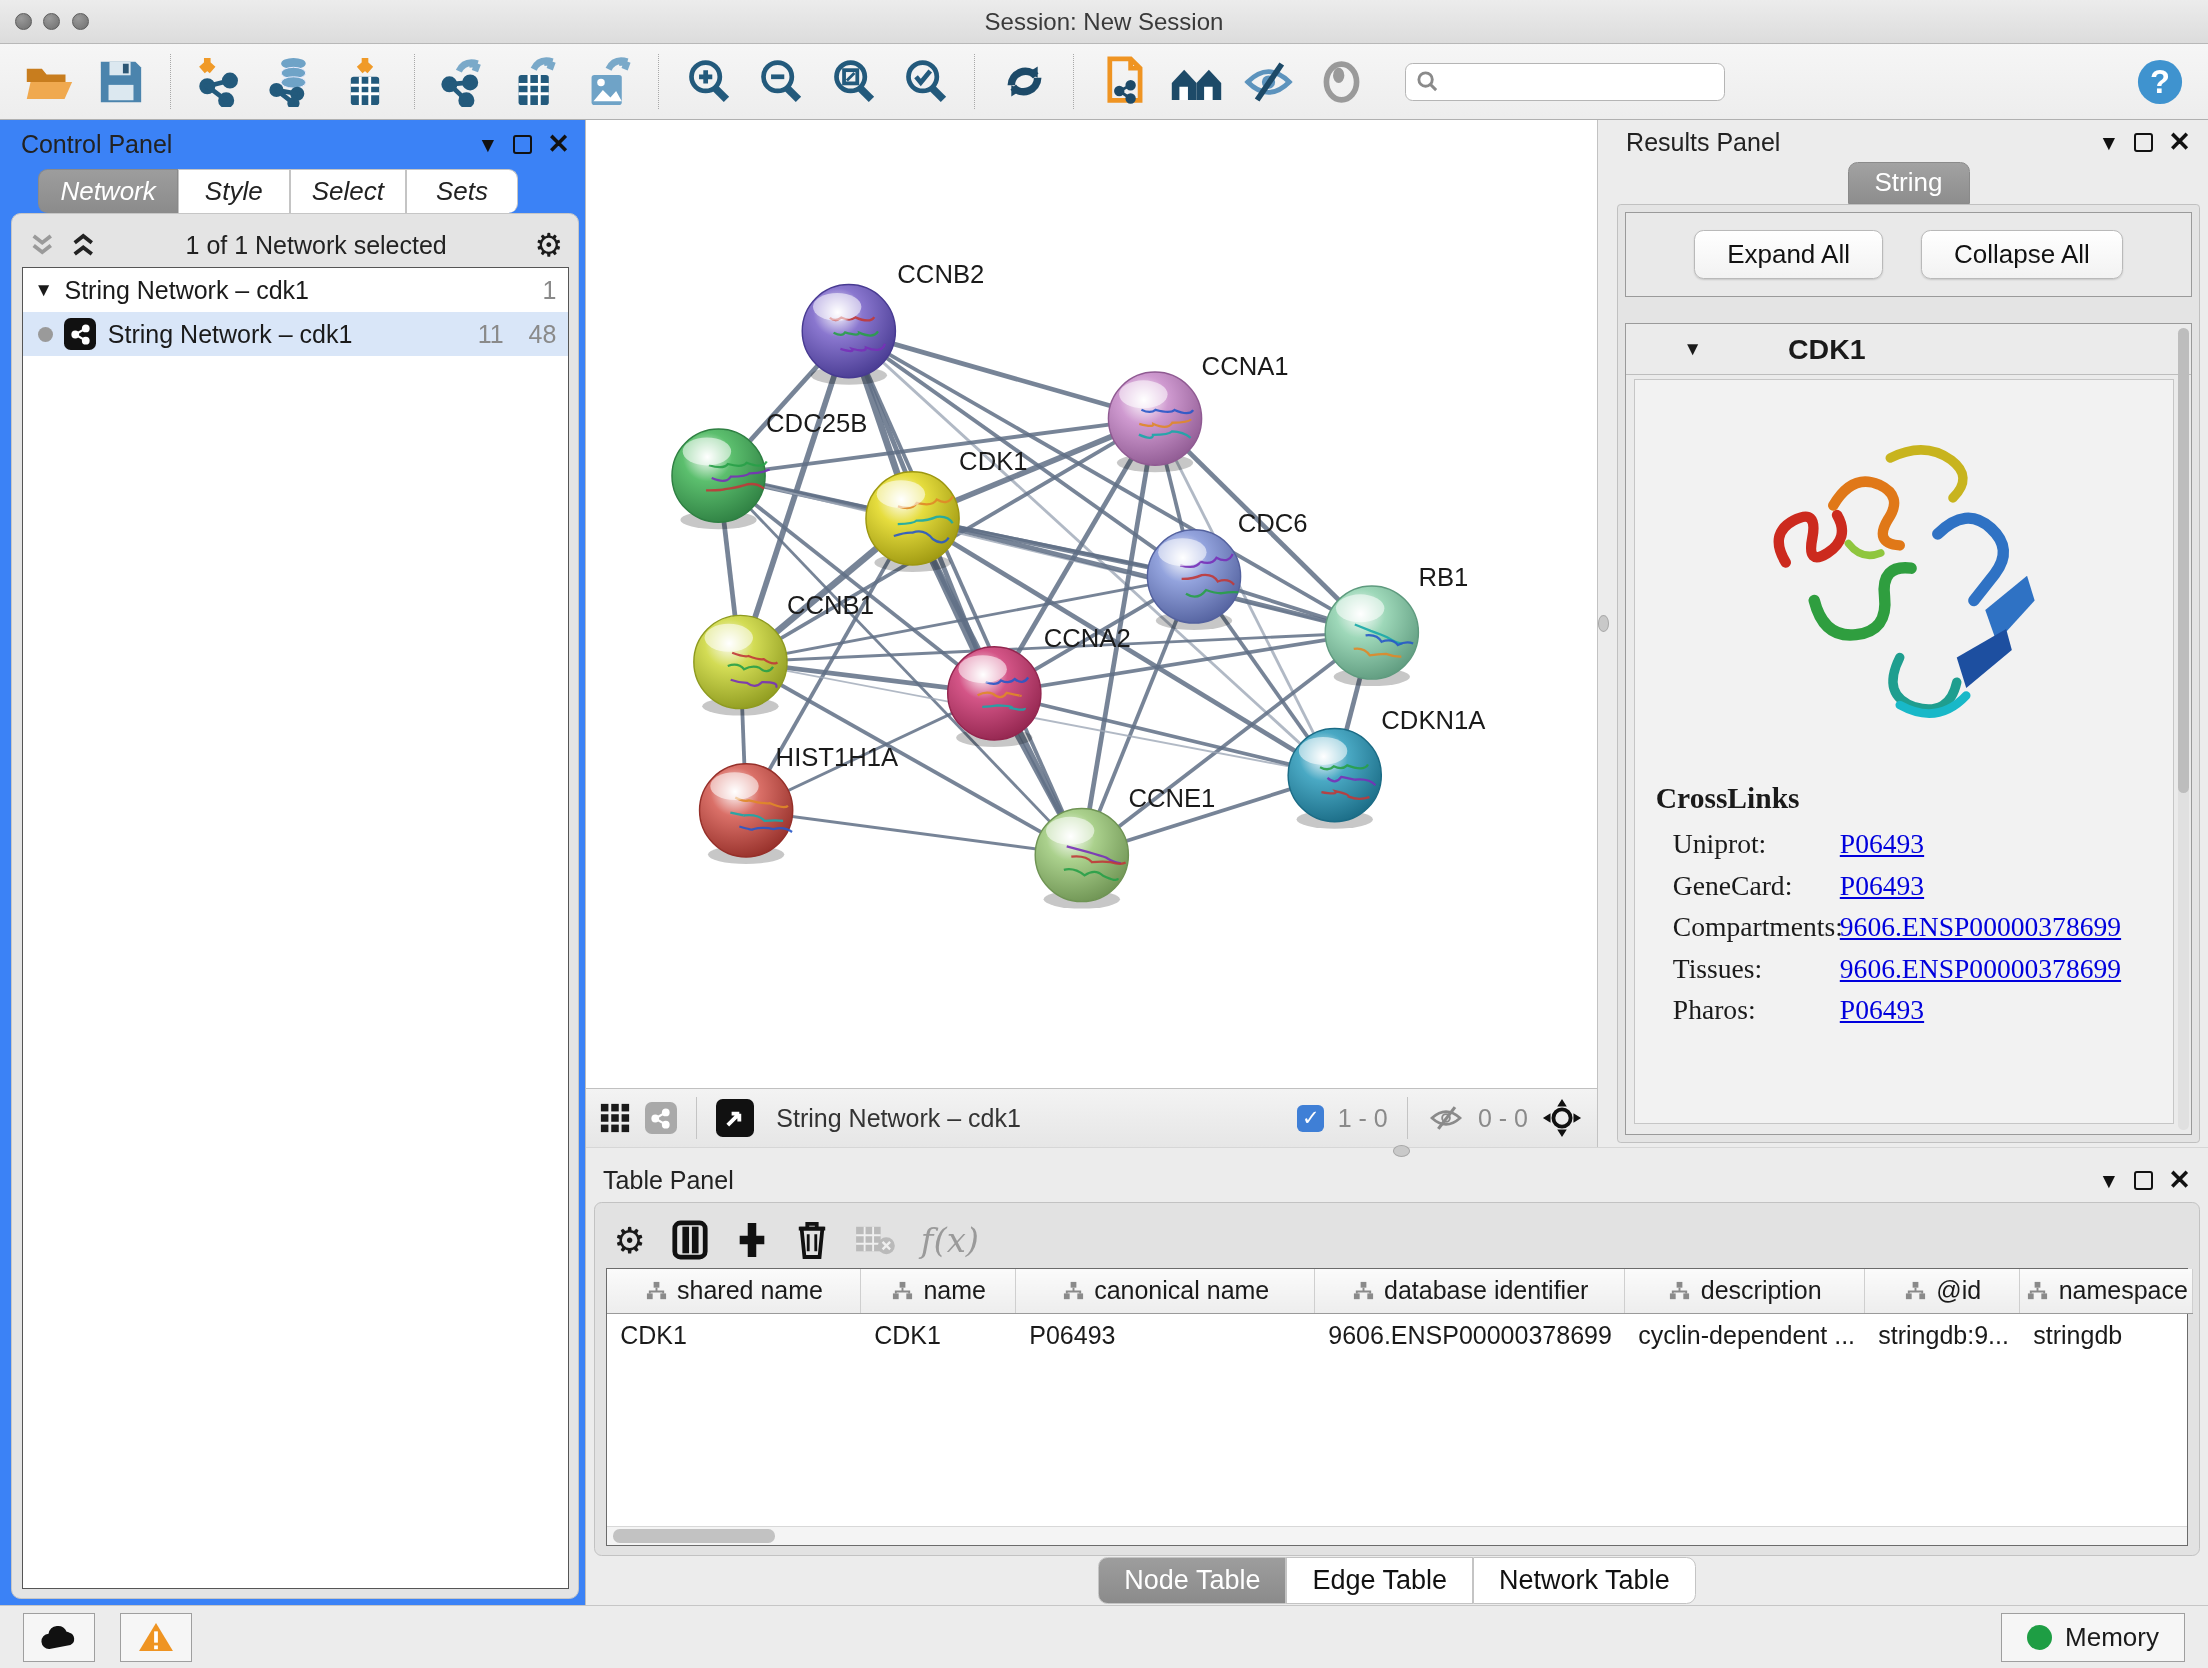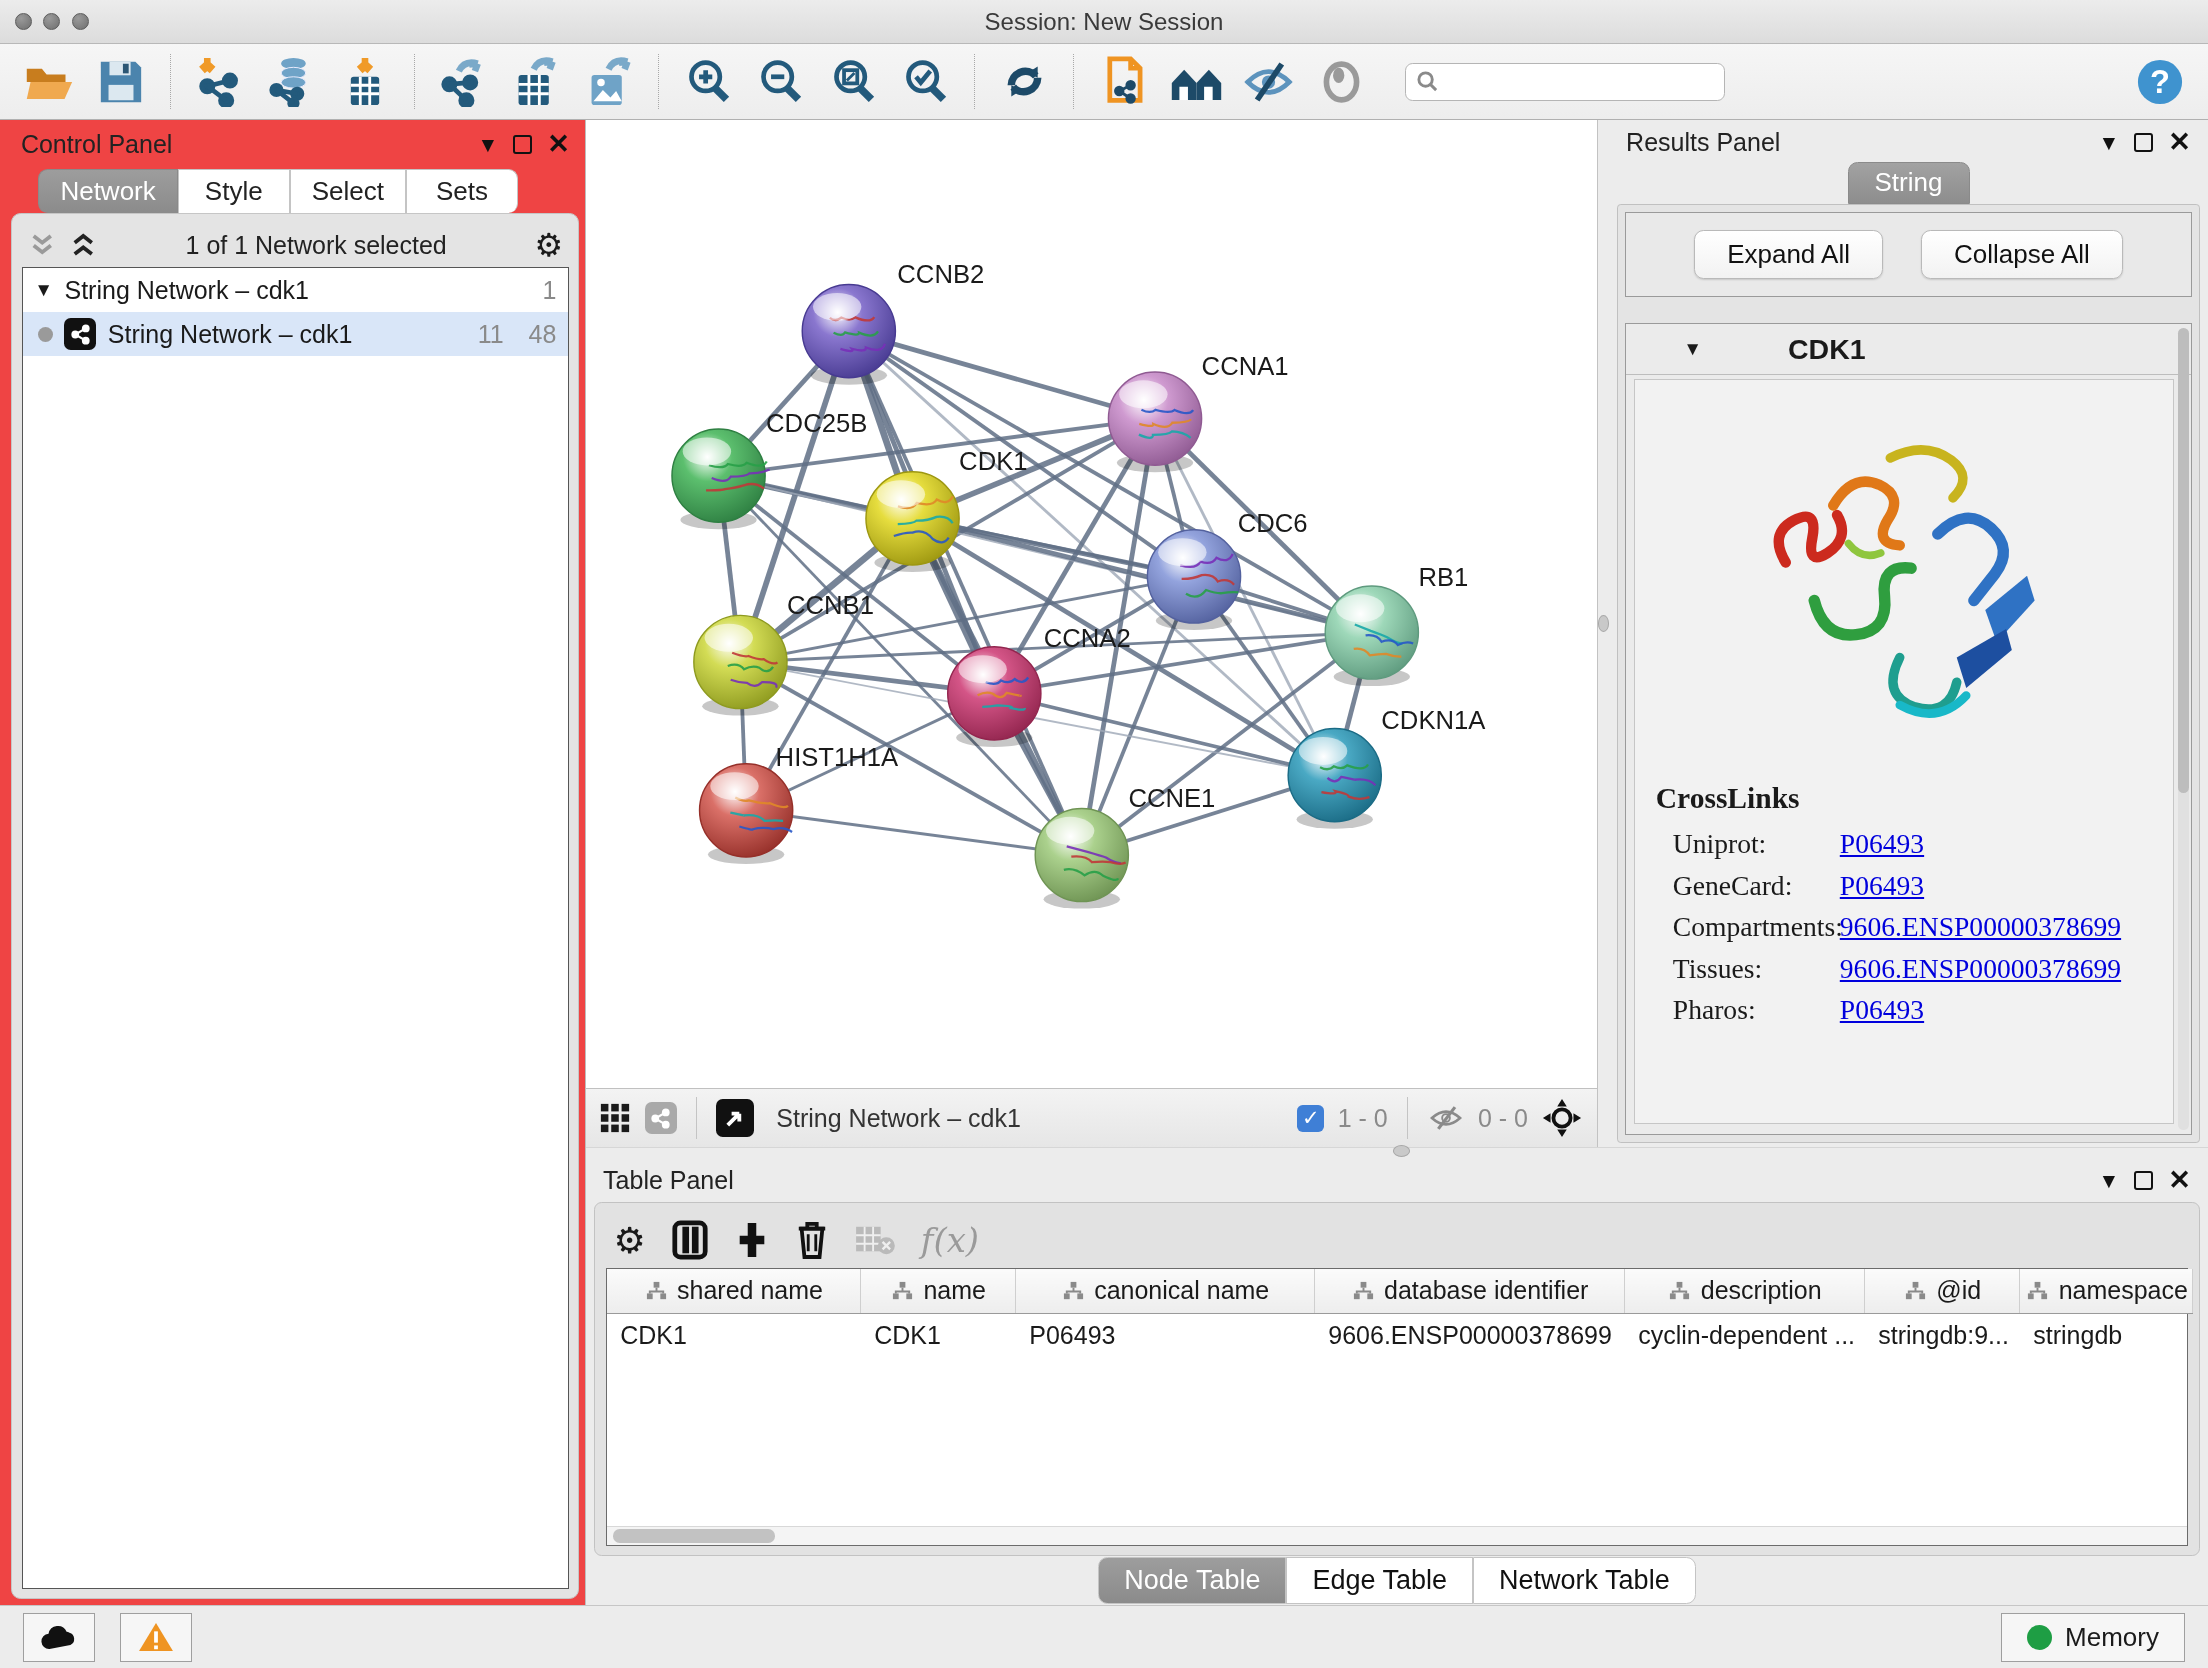--- a/index.html
+++ b/index.html
@@ -21,31 +21,31 @@
   .tb-sep { width:1.9px; height:55px; border-left:1.9px dotted #a8a8a8; margin:0 7.6px; }
   .tb-search { margin-left:23px; width:320px; height:38px; background:#fff; border:1px solid #b5b5b5; border-radius:7.6px;
     display:flex; align-items:center; padding:0 9.5px; gap:7.6px; }
   .tb-search input { border:none; outline:none; font-size:23px; width:247px; background:transparent; }
   .spacer { flex:1; }
 
   
   .main { flex:1; display:flex; min-height:0; }
 
   
-  .control-panel { width:586px; flex:0 0 auto; background:#ef4444; border-right:1px solid #bdbdbd; display:flex; flex-direction:column; padding:5.7px 5.7px 5.7px 11.4px; }
+  .control-panel { width:586px; flex:0 0 auto; background:#3b82f6; border-right:1px solid #bdbdbd; display:flex; flex-direction:column; padding:5.7px 5.7px 5.7px 11.4px; }
   .panel-header { height:38px; display:flex; align-items:center; padding:0 9.5px; flex:0 0 auto; }
   .panel-title { font-size:25px; color:#222; }
   .panel-hdr-icons { margin-left:auto; display:flex; align-items:center; gap:15px; }
   .hdr-ic { font-size:21px; color:#111; line-height:1; }
   .float-box { width:19px; height:19px; border:2.9px solid #111; border-radius:2.9px; }
   .close-x { font-size:27px; font-weight:bold; }
 
   .tab-row { display:flex; margin:5.7px 0 0 27px; flex:0 0 auto; }
   .tab { min-width:112px; padding:5.7px 21px; text-align:center; font-size:26px; background:#fff; border:1px solid #c4c4c4;
-    border-bottom:none; color:#222; }
+    border-bottom:none; color:#222;font-style:italic; }
   .tab:first-child { border-radius:9.5px 0 0 0; }
   .tab:last-child { border-radius:0 9.5px 9.5px 0; }
   .tab.active { background:linear-gradient(#9d9d9d,#8b8b8b); color:#fff; border-color:#8a8a8a; border-radius:9.5px 0 0 9.5px; }
 
   .cp-body { flex:1; background:#e4e4e4; border:1px solid #c6c6c6; border-radius:9.5px; margin-top:0; padding:9.5px; display:flex; flex-direction:column; min-height:0; }
   .cp-toolline { height:44px; display:flex; align-items:center; gap:13.3px; padding:0 5.7px; flex:0 0 auto; }
   .cp-status { flex:1; text-align:center; font-size:25px; color:#222; }
   .tree-box { flex:1; background:#fff; border:1.9px solid #555; overflow:hidden; }
   .tree-row { height:44px; display:flex; align-items:center; font-size:25px; gap:11.4px; padding:0 11.4px; }
   .tree-row .count { margin-left:auto; color:#8a8a8a; display:flex; gap:25px; }

